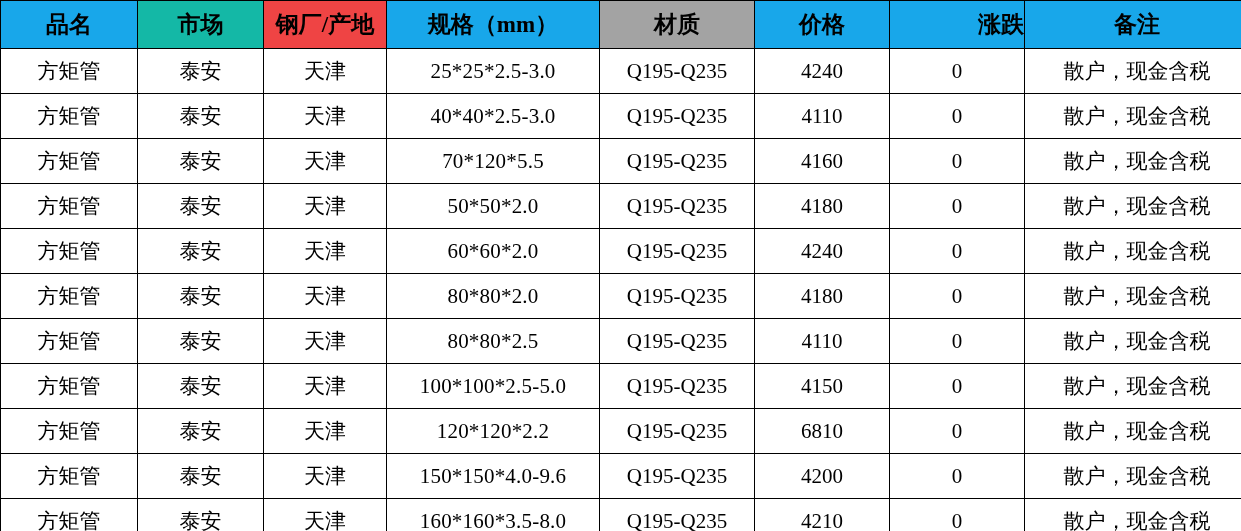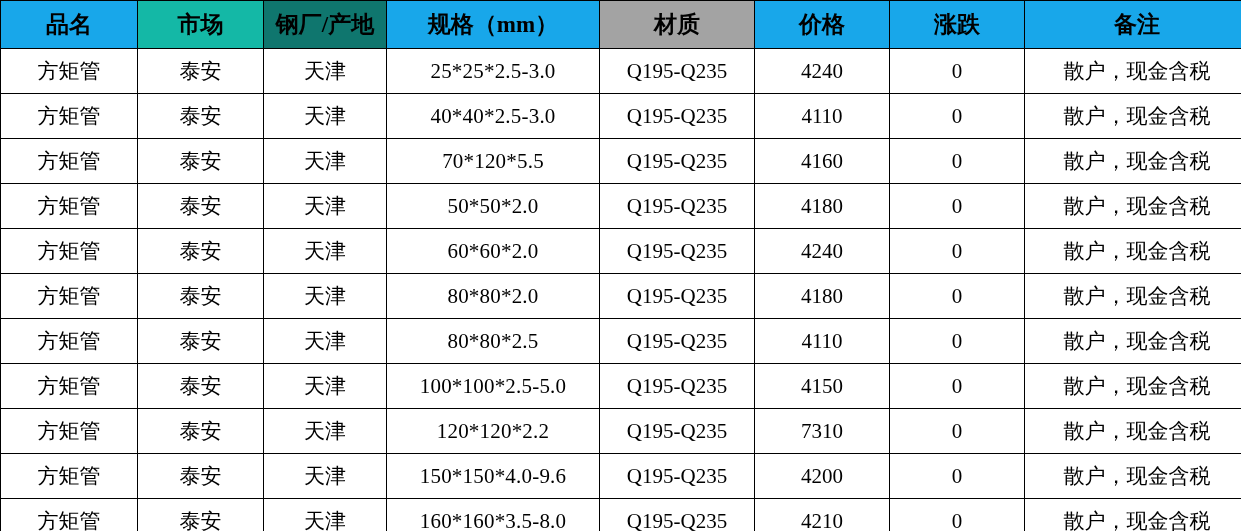--- a/index.html
+++ b/index.html
@@ -56,25 +56,25 @@
   }
 </style>
 </head>
 <body>
 
 <table class="price-table">
   <thead>
     <tr>
       <th class="col-name" style="background: rgb(24, 167, 234);">品名</th>
       <th class="col-market" style="background: #14b8a6;">市场</th>
-      <th class="col-mill" style="background: #0f766e;">钢厂/产地</th>
+      <th class="col-mill" style="background: #ef4444;">钢厂/产地</th>
       <th class="col-spec" style="background: rgb(24, 167, 234);">规格（mm）</th>
       <th class="col-mat" style="background: #a3a3a3;">材质</th>
       <th class="col-price" style="background: rgb(24, 167, 234);">价格</th>
-      <th class="col-change" style="background: rgb(24, 167, 234);">涨跌</th>
+      <th class="col-change" style="background: rgb(24, 167, 234); text-align: right;">涨跌</th>
       <th class="col-note" style="background: rgb(24, 167, 234);">备注</th>
     </tr>
   </thead>
   <tbody>
     <tr>
       <td class="col-name">方矩管</td>
       <td class="col-market">泰安</td>
       <td class="col-mill">天津</td>
       <td class="col-spec mono-spec">25*25*2.5-3.0</td>
       <td class="col-mat">Q195-Q235</td>
@@ -151,21 +151,21 @@
       <td class="col-price">4150</td>
       <td class="col-change">0</td>
       <td class="col-note">散户，现金含税</td>
     </tr>
     <tr>
       <td class="col-name">方矩管</td>
       <td class="col-market">泰安</td>
       <td class="col-mill">天津</td>
       <td class="col-spec mono-spec">120*120*2.2</td>
       <td class="col-mat">Q195-Q235</td>
-      <td class="col-price">7310</td>
+      <td class="col-price">6810</td>
       <td class="col-change">0</td>
       <td class="col-note">散户，现金含税</td>
     </tr>
     <tr>
       <td class="col-name">方矩管</td>
       <td class="col-market">泰安</td>
       <td class="col-mill">天津</td>
       <td class="col-spec mono-spec">150*150*4.0-9.6</td>
       <td class="col-mat">Q195-Q235</td>
       <td class="col-price">4200</td>

